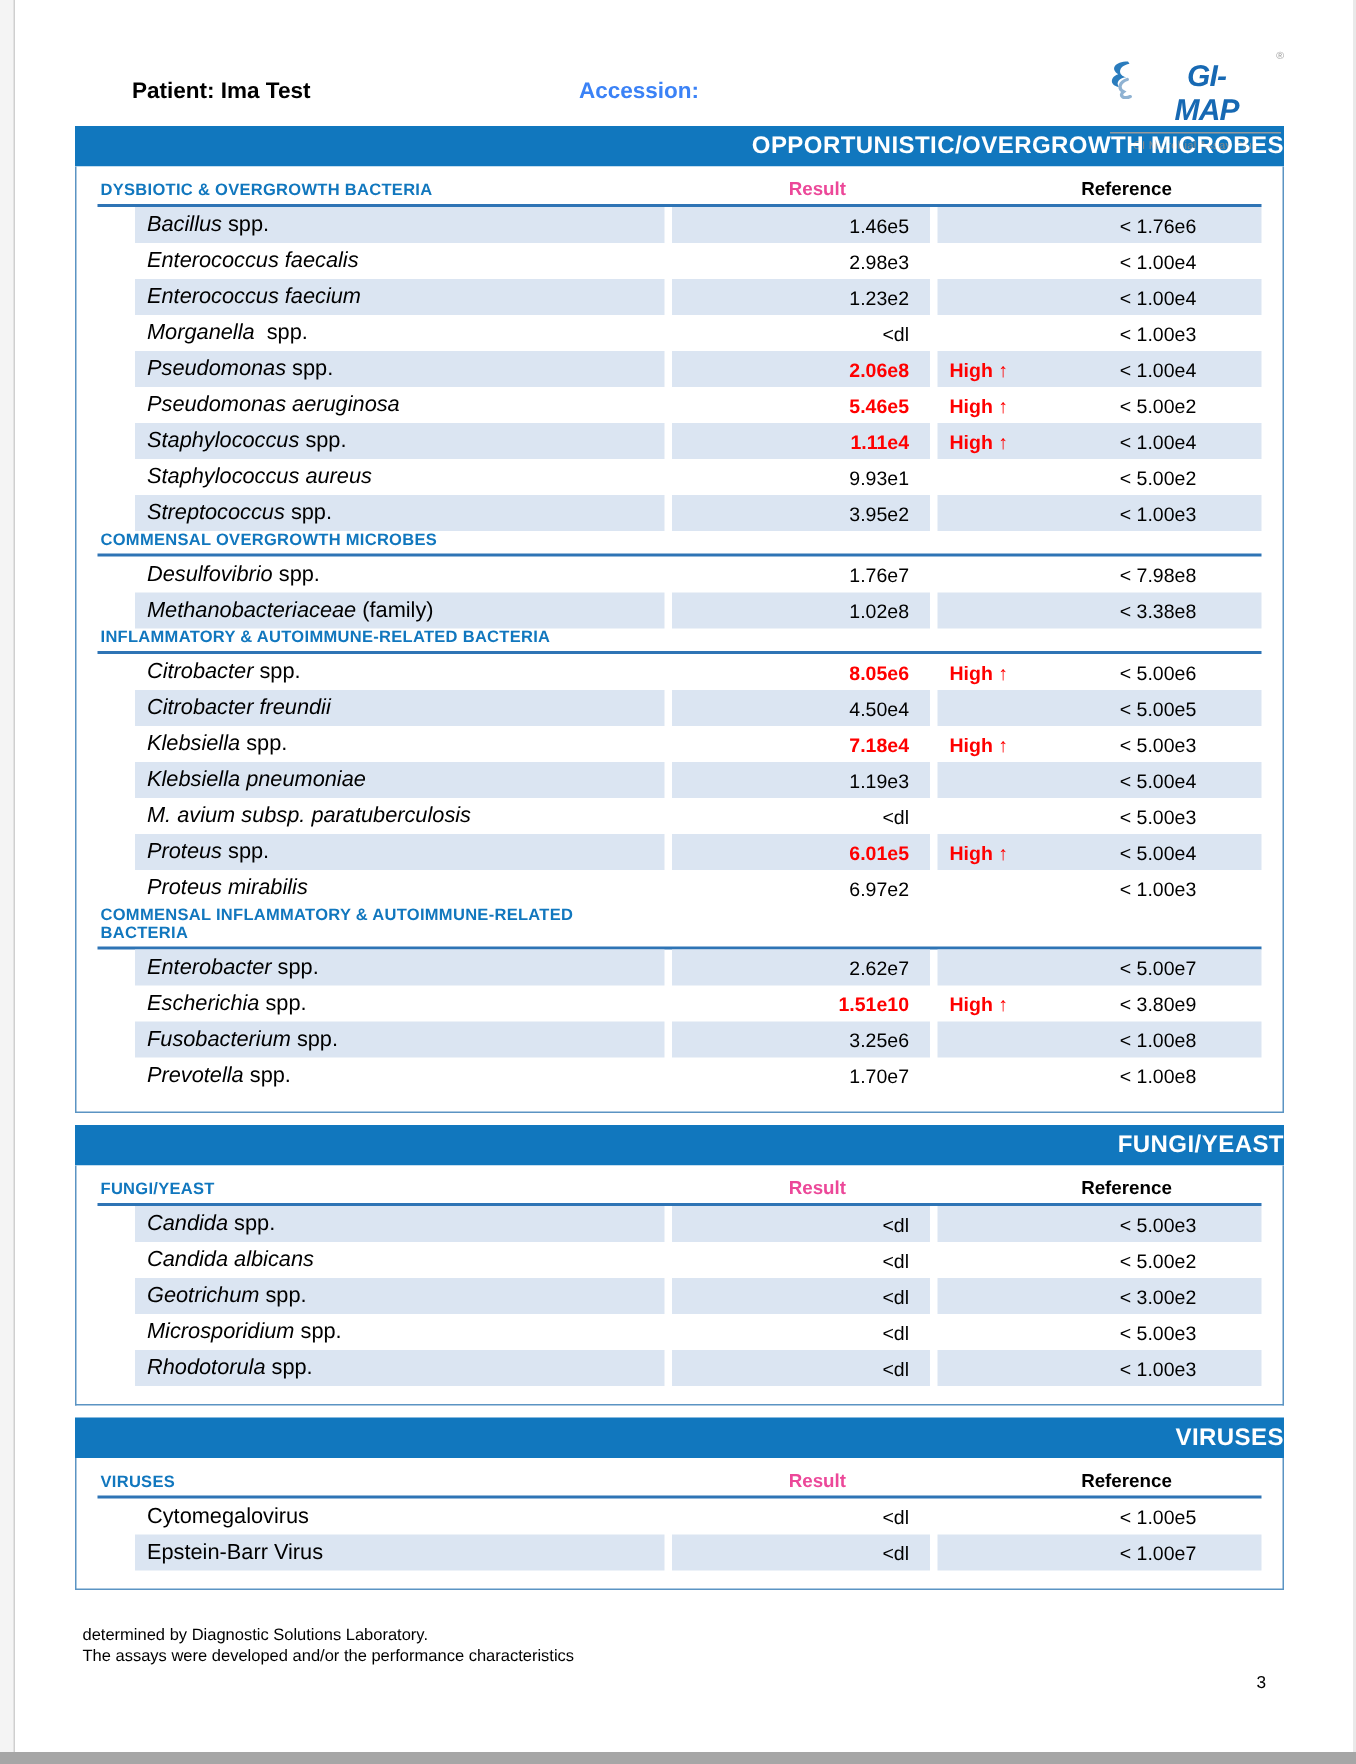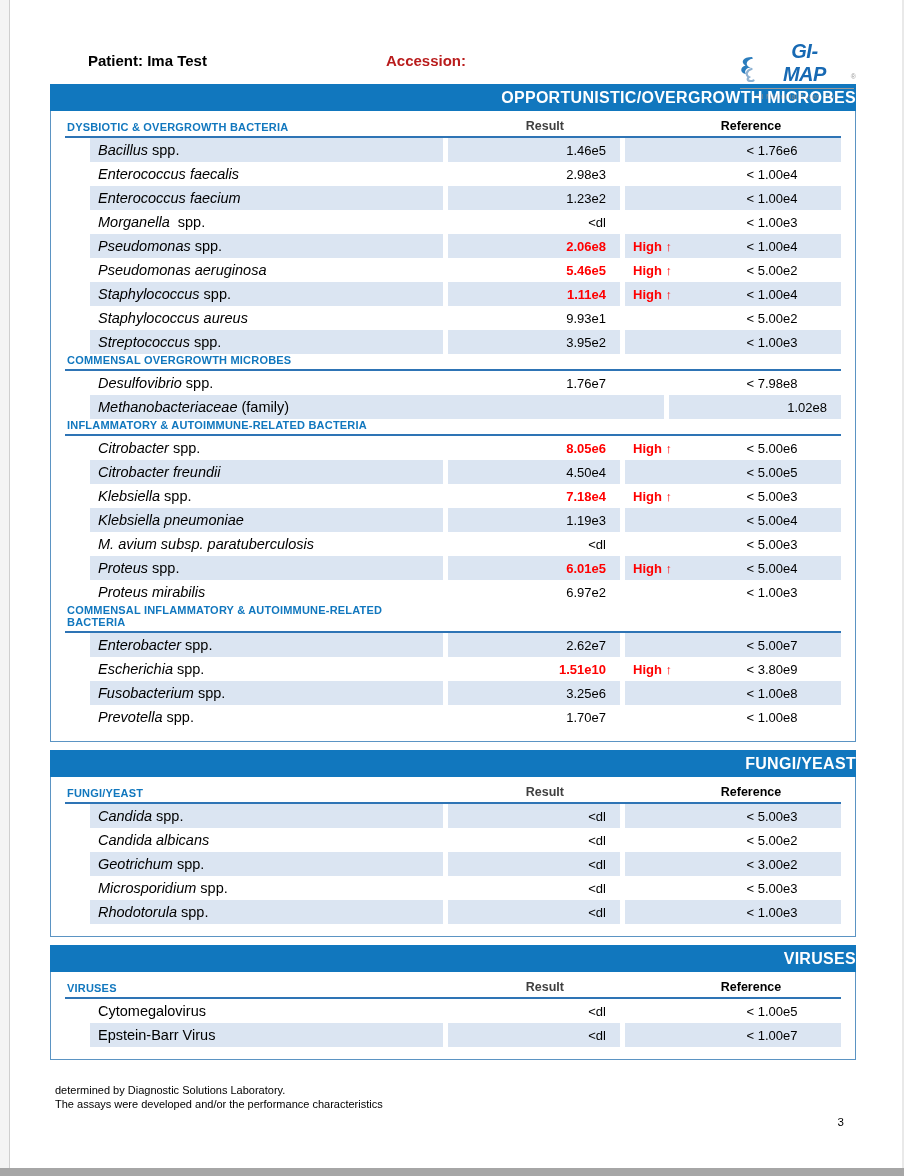--- a/index.html
+++ b/index.html
@@ -10,43 +10,43 @@
   }
   .page { position:absolute; inset:0; background:#fff; }
   .edge-left  { position:absolute; left:0; top:0; bottom:8px; width:10px;
                 background:#f4f4f4; border-right:1px solid #cfcfcf; }
   .edge-right { position:absolute; right:0; top:0; bottom:8px; width:2px; background:#e9e9e9; }
   .edge-bottom{ position:absolute; left:0; right:0; bottom:0; height:8px; background:#a6a6a6; }
 
   
   .report-header { display:flex; align-items:flex-start; padding:40px 48px 6px 57px; height:84px; }
   .patient-block { font-size:15px; font-weight:bold; color:#000; width:298px; padding-top:12px;margin-left:31px; }
-  .accession-block { font-size:15px; font-weight:bold; color:#b91c1c; flex:1; padding-top:12px; }
+  .accession-block { font-size:15px; font-weight:bold; color:#3b82f6; flex:1; padding-top:12px; }
   .logo { width:118px; text-align:center; margin-left:auto; }
-  .logo-top { display:flex; align-items:flex-end; justify-content:center; gap:19px; }
+  .logo-top { display:flex; align-items:flex-start; justify-content:center; gap:19px; }
   .logo-text { font-size:20px; font-weight:bold; font-style:italic; color:#1769b3;
                letter-spacing:-0.5px; }
   .logo-reg { font-size:7px; color:#9a9a9a; vertical-align:top; position:relative; top:-6px; }
   .logo-divider { border-top:1px solid #9a9a9a; margin:2px 2px 3px 2px; }
   .logo-tagline { font-size:7.5px; color:#8a8a8a; letter-spacing:0.2px; }
 
   
   .sections { padding:0 48px 0 50px; }
   .section { margin-bottom:8px; }
   .banner { background:var(--banner-blue); color:#fff; text-align:right;
             font-size:16px; font-weight:bold; letter-spacing:0.3px;
             height:27px; line-height:27px; }
   .box { border:1px solid var(--box-border); border-top:none; padding:8px 14px 12px 14px; background:#fff; }
 
   .group + .group { }
   .group-header { display:flex; align-items:flex-end; padding-bottom:3px;
                   border-bottom:2px solid var(--underline); }
   .group-name { flex:1; font-size:11px; font-weight:bold; color:var(--banner-blue);
                 letter-spacing:0.2px; padding-left:2px; }
-  .col-result { width:143px; font-size:12.5px; font-weight:bold; color:#404040;
+  .col-result { width:143px; font-size:12.5px; font-weight:bold; color:#ec4899;
                 text-align:right; padding-right:14px; margin-left:5px; }
   .col-refwrap { width:258px; display:flex; margin-left:5px; }
   .col-flag-spacer { width:78px; }
   .col-ref { flex:1; font-size:12.5px; font-weight:bold; color:#000; text-align:center; }
 
   .row { display:flex; height:24px; align-items:center;padding-left:25px; }
   .row .cell { background:transparent; height:100%; display:flex; align-items:center; }
   .row.shaded .cell { background:var(--row-shade); }
   .cell.name { flex:1; padding-left:8px; font-size:14.5px; color:#000; }
   .cell.name .genus { font-style:italic; }
@@ -241,20 +241,24 @@
       <span class="refval">&lt; 7.98e8</span>
     </span>
   </div>
 
   <div class="row shaded">
     <span class="cell name">
                   <i class="genus">Methanobacteriaceae</i>
                   <span class="sp"> (family)</span>
                 </span>
     <span class="cell result">1.02e8</span>
+    <span class="cell refcell">
+      <span class="flag"></span>
+      <span class="refval">&lt; 3.38e8</span>
+    </span>
   </div>
 </div>
   </div>
 
   <div class="group">
     <div class="group-header">
       <span class="group-name">INFLAMMATORY &amp; AUTOIMMUNE-RELATED BACTERIA</span>
       <span class="col-result"></span>
       <span class="col-refwrap">
         <span class="col-flag-spacer"></span>

